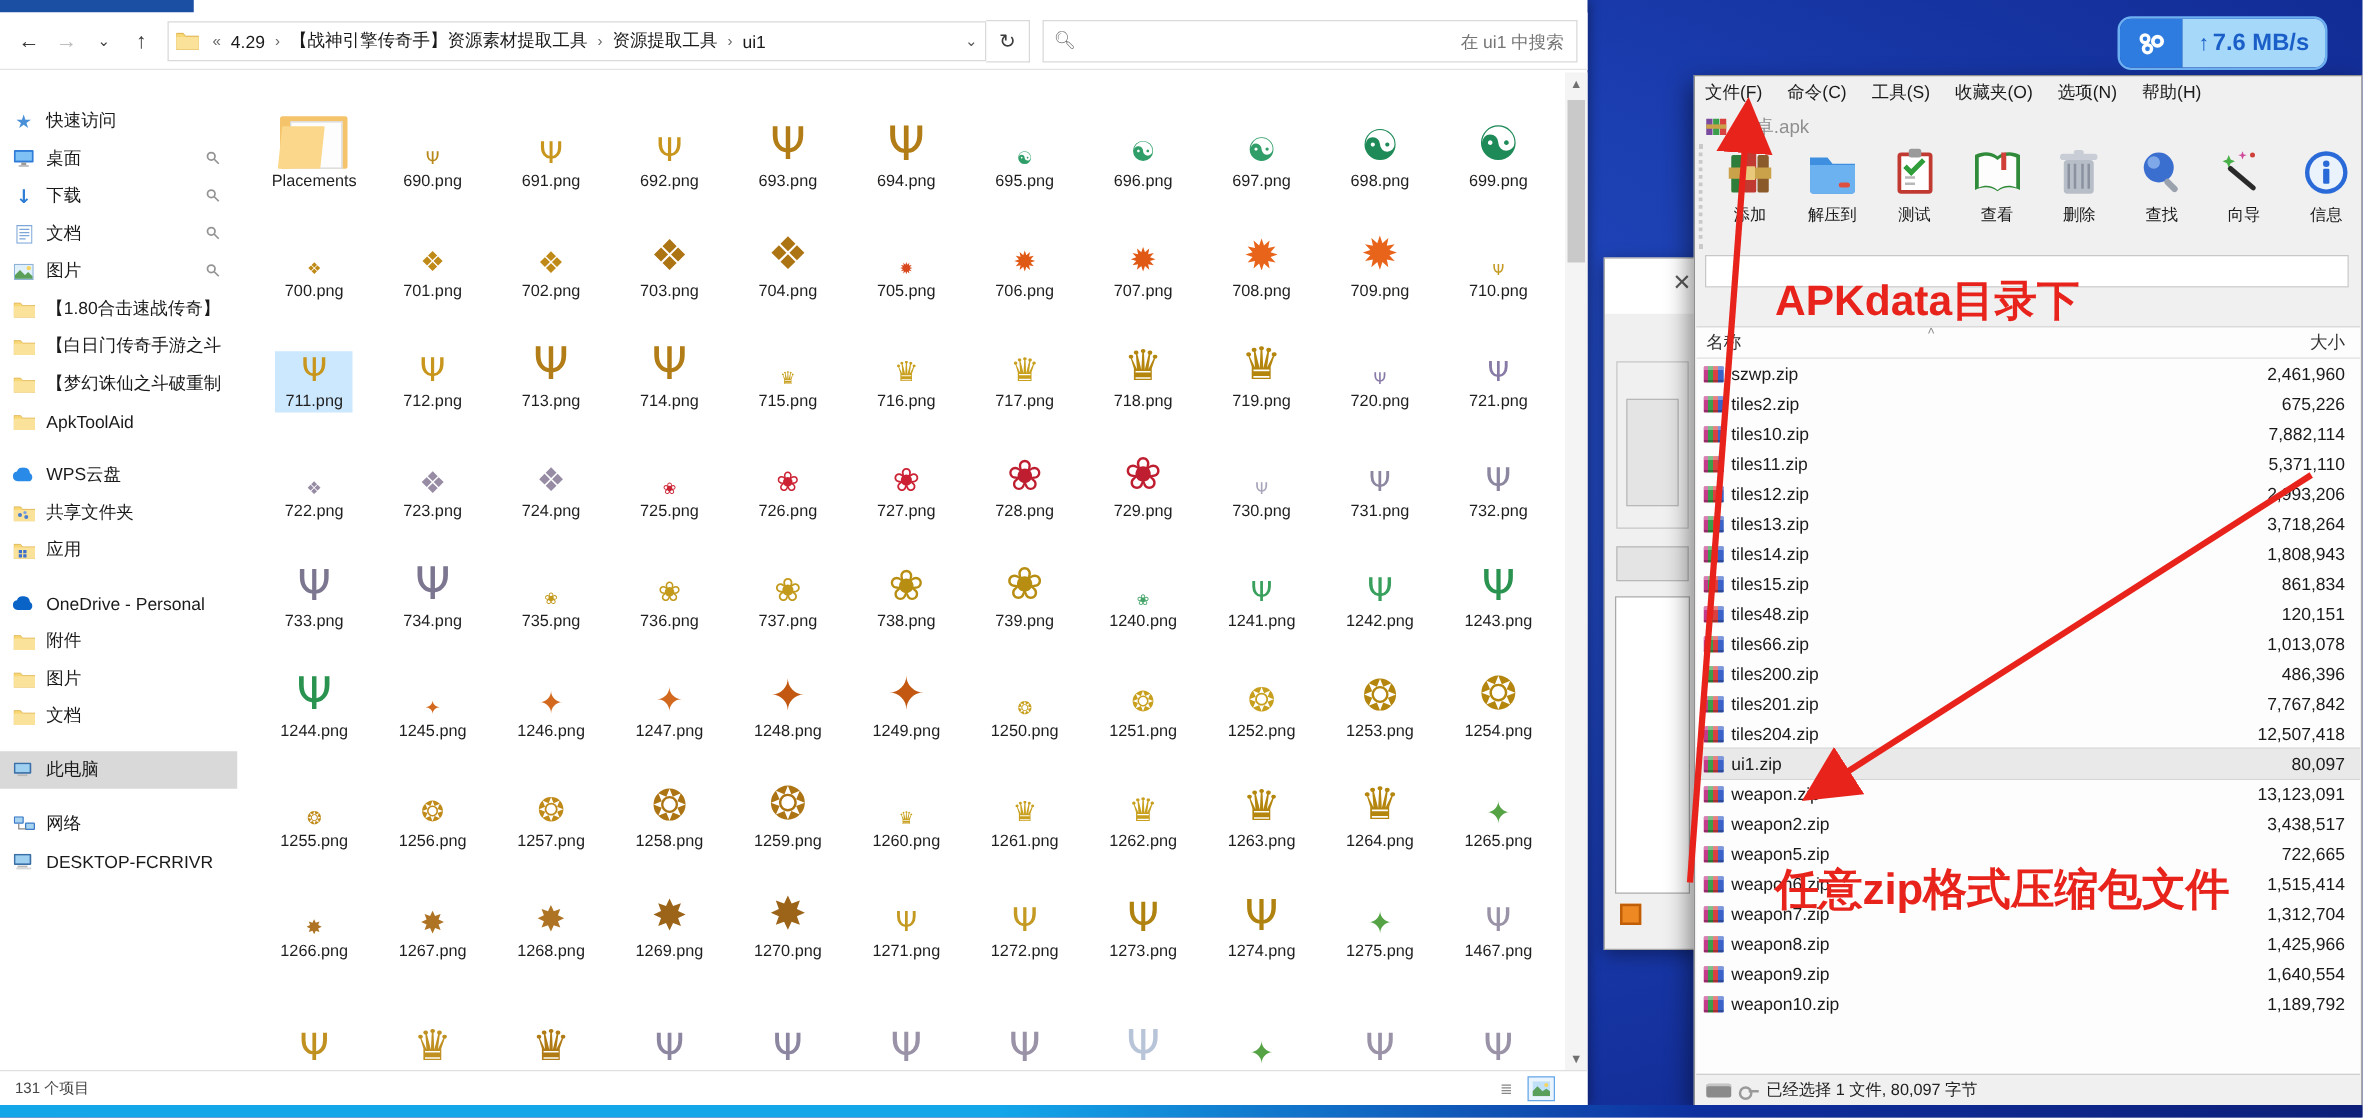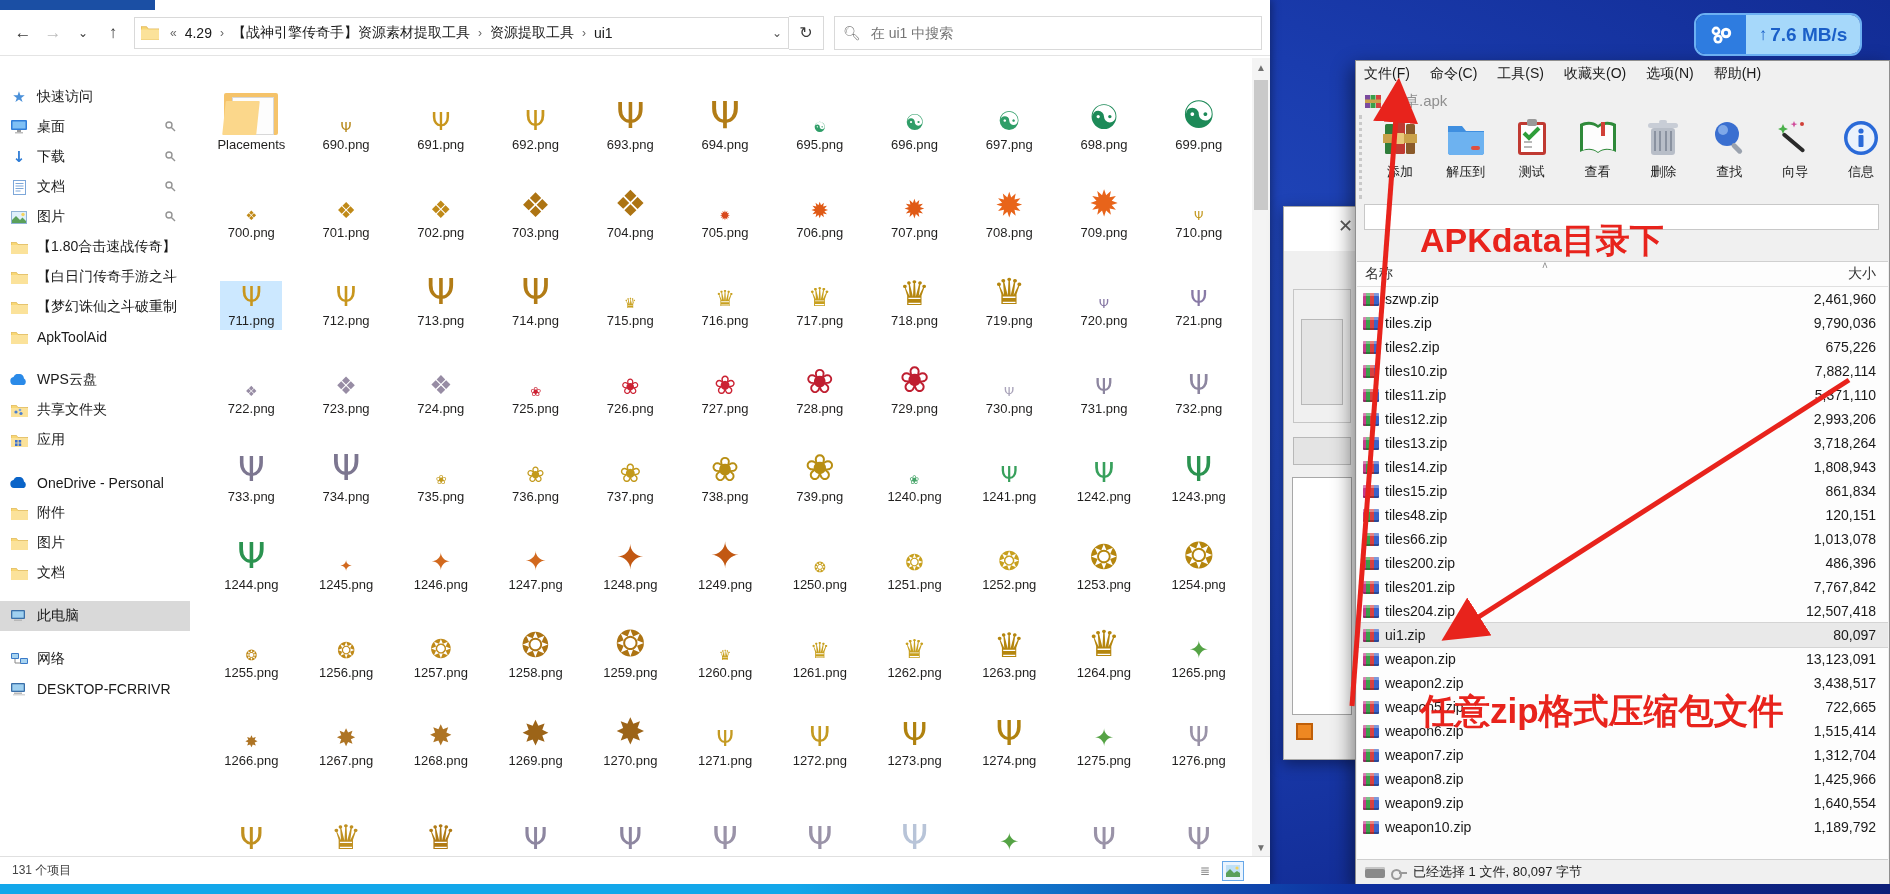--- a/index.html
+++ b/index.html
@@ -13,21 +13,21 @@
   #tabstrip{left:0;top:0;width:155px;height:10px;background:#1b4fa4;}
   #exp-toolbar{left:0;top:10px;width:100%;height:46px;background:#fff;border-bottom:1px solid #e4e4e4;display:flex;align-items:center;box-sizing:border-box;padding:0 8px;}
   .navbtn{width:30px;height:30px;display:flex;align-items:center;justify-content:center;font-size:17px;color:#3a3a3a;}
   .navbtn.dis{color:#bdbdbd;}
   #addressbar{display:flex;align-items:center;height:32px;border:1px solid #d9d9d9;background:#fff;flex:0 0 655px;margin-left:6px;padding:0 6px;box-sizing:border-box;}
   #addressbar .crumb{padding:0 6px;white-space:nowrap;}
   #addressbar .sep{color:#666;padding:0 2px;font-size:12px;}
   #addressbar .chev{margin-left:auto;color:#555;font-size:12px;}
   #refreshbtn{width:34px;height:32px;border:1px solid #d9d9d9;border-left:none;display:flex;align-items:center;justify-content:center;color:#3a3a3a;font-size:16px;}
   #searchbox{height:32px;border:1px solid #d9d9d9;margin-left:10px;flex:1;display:flex;align-items:center;padding:0 8px;}
-  #searchbox input{border:none;outline:none;flex:1;font-size:14px;color:#333;font-family:"Liberation Sans",sans-serif;background:transparent;}
+  #searchbox input{border:none;outline:none;flex:1;font-size:14px;color:#333;font-family:"Liberation Sans",sans-serif;background:transparent;text-align:right;}
   #searchbox .mag{color:#777;font-size:14px;margin-right:8px;}
   
   #sidebar{left:0;top:56px;width:190px;bottom:28px;background:#fff;overflow:hidden;padding-top:26px;box-sizing:border-box;}
   .sb-row{height:30px;display:flex;align-items:center;padding-left:10px;position:relative;white-space:nowrap;overflow:hidden;}
   .sb-row.child{}
   .sb-row.sel{background:#d9d9d9;}
   .sb-ic{width:18px;height:16px;margin-right:9px;flex:0 0 18px;display:inline-flex;align-items:center;justify-content:center;}
   .sb-gap{height:13px;}
   .pin{position:absolute;right:14px;top:8px;width:12px;height:12px;opacity:.75;}
   
@@ -880,21 +880,21 @@
         </div>
         <div class="gcell">
           <div class="inner">
             <span class="glyph ico" style="font-size: 24px; color: rgb(85, 163, 69);">✦</span>
             <div class="glabel">1275.png</div>
           </div>
         </div>
         <div class="gcell">
           <div class="inner">
             <span class="glyph ico" style="font-size: 26px; color: rgb(154, 147, 168);">Ψ</span>
-            <div class="glabel">1276.png</div>
+            <div class="glabel">1467.png</div>
           </div>
         </div>
       </div>
       <div class="grow">
         <div class="gcell">
           <div class="inner">
             <span class="glyph ico" style="font-size: 30px; color: rgb(192, 144, 32);">Ψ</span>
           </div>
         </div>
         <div class="gcell">
@@ -1083,25 +1083,20 @@
       <span class="h-size">大小</span>
     </div>
     <div id="wr-rows">
         <div class="wr-row">
           <span class="zipico"></span>
           <span class="fname">szwp.zip</span>
           <span class="fsize">2,461,960</span>
         </div>
         <div class="wr-row">
           <span class="zipico"></span>
-          <span class="fname">tiles.zip</span>
-          <span class="fsize">9,790,036</span>
-        </div>
-        <div class="wr-row">
-          <span class="zipico"></span>
           <span class="fname">tiles2.zip</span>
           <span class="fsize">675,226</span>
         </div>
         <div class="wr-row">
           <span class="zipico"></span>
           <span class="fname">tiles10.zip</span>
           <span class="fsize">7,882,114</span>
         </div>
         <div class="wr-row">
           <span class="zipico"></span>

